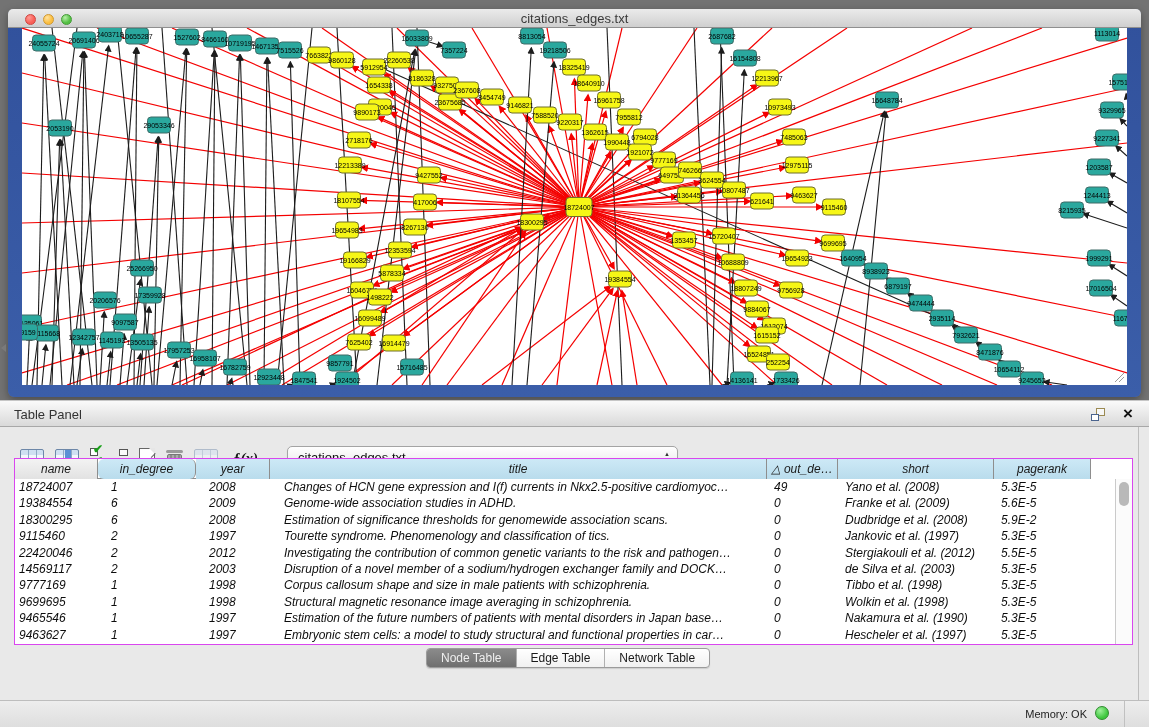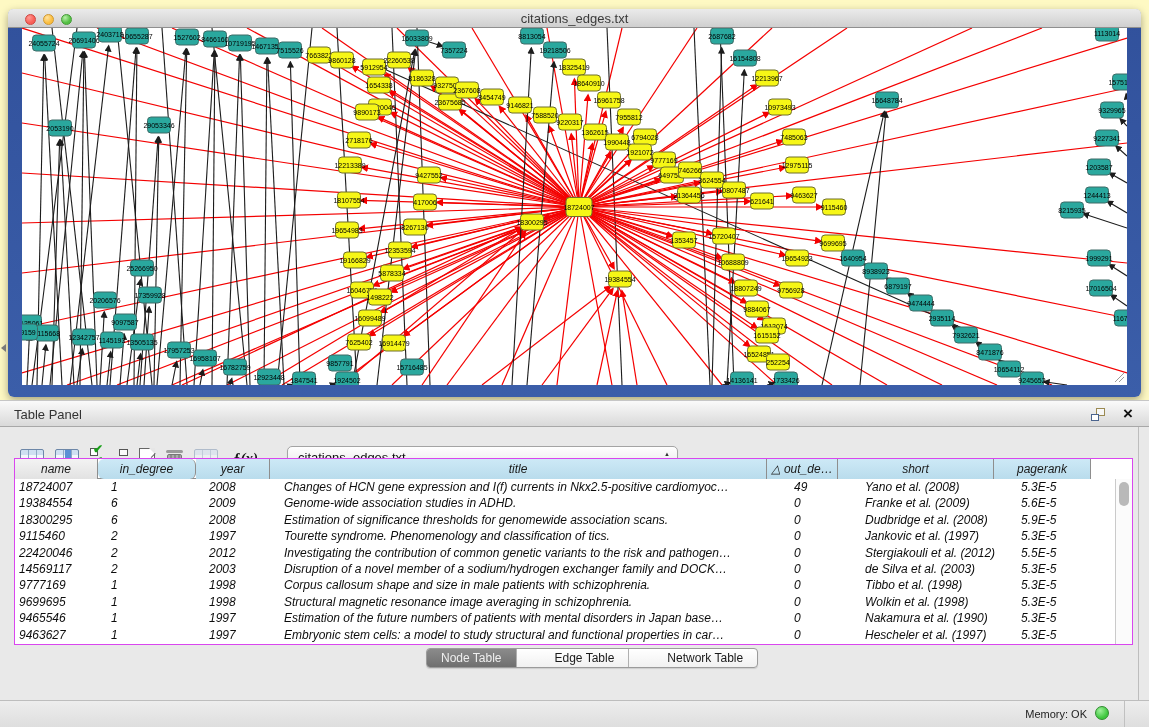--- a/index.html
+++ b/index.html
@@ -1,18 +1,18 @@
 <!DOCTYPE html>
 <html><head>
 <meta charset="utf-8">
 <style>
   * { margin:0; padding:0; box-sizing:border-box; }
   html,body { width:1149px; height:727px; overflow:hidden;
     font-family:"Liberation Sans", sans-serif; background:#e6e6e6; }
-  #desktop { position:relative; width:1149px; height:563px; background:#fef9c3; }
+  #desktop { position:relative; width:1149px; height:563px; background:#737373; }
 
   
   #network-window { position:absolute; left:8px; top:9px; width:1133px; height:388px;
     border-radius:6px; background:linear-gradient(#31519c,#3b5ea9);
     box-shadow:0 3px 8px rgba(0,0,0,.35); }
   #titlebar { position:relative; height:19px; border-radius:5px 5px 0 0;
     background:linear-gradient(#ebebeb,#cfcfcf); border-bottom:1px solid #8f8f8f; }
   #title { position:absolute; left:0; right:0; top:2px; text-align:center;
     font-size:13px; color:#3a3a3a; }
   .tl { position:absolute; top:5px; width:11px; height:11px; border-radius:50%; }
@@ -78,30 +78,30 @@
   #thead { display:flex; height:20px; border-bottom:1px solid #8e8e8e; background:#fff; }
   .hc { height:20px; border-right:1px solid #8e8e8e; background:linear-gradient(#cdeaf7,#badce e0);
     background:linear-gradient(#cde9f6,#b9dcec); font-size:12px; color:#1a1a1a;
     display:flex; align-items:center; justify-content:center; white-space:nowrap; overflow:hidden; }
   .hc.gray { background:linear-gradient(#f3f3f3,#e2e2e2); }
   .hc.fill { background:#fff; border-right:none; flex:1; }
   #tbody { position:absolute; left:0; top:20px; right:17px; bottom:0; overflow:hidden; }
   .tr { display:flex; height:16.4px; background:#fff; }
   .td { font-size:12px; color:#0d0d0d; white-space:nowrap; overflow:hidden; line-height:16.4px; }
   .c0{width:83px; padding-left:4px;} .c1{width:98px; padding-left:13px;} .c2{width:74px; padding-left:13px;}
-  .c3{width:497px; padding-left:14px;} .c4{width:71px; padding-left:7px;margin-left:20px;} .c5{width:156px; padding-left:7px;}
+  .c3{width:497px; padding-left:14px;} .c4{width:71px; padding-left:7px;} .c5{width:156px; padding-left:7px;}
   .c6{width:97px; padding-left:7px;}
   #vscroll { position:absolute; right:0; top:20px; bottom:0; width:17px;
     background:#fbfbfb; border-left:1px solid #cacaca; }
   #vthumb { position:absolute; left:3px; top:3px; width:10px; height:24px; border-radius:5px; background:#b9b9b9; }
 
   
   #table-tabs { position:absolute; left:426px; top:248px; height:20px; display:flex;
     border:1px solid #9b9b9b; border-radius:4px; overflow:hidden;
-    background:linear-gradient(#ffffff,#f1f1f1); box-shadow:0 1px 1px rgba(0,0,0,.12);gap:24px; }
+    background:linear-gradient(#ffffff,#f1f1f1); box-shadow:0 1px 1px rgba(0,0,0,.12); }
   .seg { font-size:12px; padding:0 14px; line-height:18px; color:#1a1a1a; border-right:1px solid #b0b0b0; }
   .seg:last-child { border-right:none; }
   .seg.active { background:linear-gradient(#8b8b8b,#6f6f6f); color:#efefef; }
 
   
   #status-bar { position:absolute; left:0; top:700px; width:1149px; height:27px;
     background:linear-gradient(#ededed,#dedede); border-top:1px solid #bdbdbd; }
   #memory-label { position:absolute; right:62px; top:7px; font-size:11px; color:#222; }
   #memory-dot { position:absolute; right:40px; top:5px; width:14px; height:14px; border-radius:50%;
     background:radial-gradient(circle at 35% 30%,#9ef09a,#3ec73e 65%); border:1px solid #2e8b2e; }
@@ -914,21 +914,21 @@
             <div class="td c5">Franke et al. (2009)</div>
             <div class="td c6">5.6E-5</div>
           </div>
           <div class="tr">
             <div class="td c0">18300295</div>
             <div class="td c1">6</div>
             <div class="td c2">2008</div>
             <div class="td c3">Estimation of significance thresholds for genomewide association scans.</div>
             <div class="td c4">0</div>
             <div class="td c5">Dudbridge et al. (2008)</div>
-            <div class="td c6">5.9E-5</div>
+            <div class="td c6">5.9E-2</div>
           </div>
           <div class="tr">
             <div class="td c0">9115460</div>
             <div class="td c1">2</div>
             <div class="td c2">1997</div>
             <div class="td c3">Tourette syndrome. Phenomenology and classification of tics.</div>
             <div class="td c4">0</div>
             <div class="td c5">Jankovic et al. (1997)</div>
             <div class="td c6">5.3E-5</div>
           </div>

